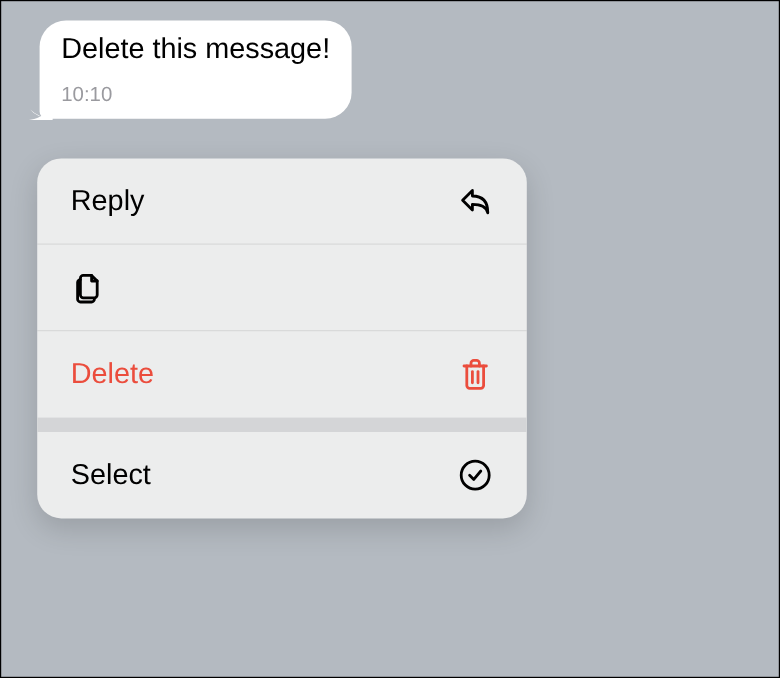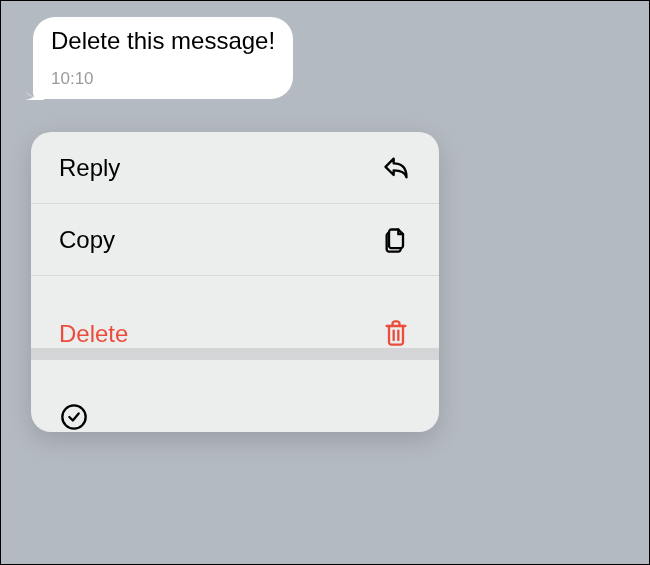--- a/index.html
+++ b/index.html
@@ -65,21 +65,21 @@
     }
     .menu-item {
       display: flex;
       align-items: center;
       justify-content: space-between;
       padding: 0 28px;
       height: 72px;
       border-bottom: 1px solid rgba(0,0,0,0.08);
       cursor: pointer;
     }
-    .menu-item.no-border { border-bottom: none; align-items: flex-end; }
+    .menu-item.no-border { border-bottom: none; }
     .menu-label {
       font-size: 24px;
       color: #000;
       font-weight: 400;
     }
     .menu-item.destructive .menu-label { color: #eb4d3d; }
     .menu-icon { width: 30px; height: 30px; display: flex; align-items: center; justify-content: center; }
     .menu-icon svg { width: 28px; height: 28px; }
     .separator {
       height: 12px;
@@ -102,21 +102,20 @@
   <div class="menu-item">
     <span class="menu-label">Reply</span>
     <span class="menu-icon">
       <svg viewBox="0 0 24 24" fill="none" stroke="#000" stroke-width="2" stroke-linejoin="round" stroke-linecap="round">
         <path d="M10 4 L3 11 L10 18 L10 14 C16 14 20 16 21 20 C21 12 17 8 10 8 Z"></path>
       </svg>
     </span>
   </div>
 
   <div class="menu-item">
-    <span class="menu-label">Copy</span>
     <span class="menu-icon">
       <svg viewBox="0 0 24 24" fill="none" stroke="#000" stroke-width="2" stroke-linejoin="round" stroke-linecap="round">
         <path d="M8 3 L14 3 L18 7 L18 17 C18 18 17 19 16 19 L8 19 C7 19 6 18 6 17 L6 5 C6 4 7 3 8 3 Z"></path>
         <path d="M14 3 L14 7 L18 7"></path>
         <path d="M6 6 C5 6 4 7 4 8 L4 20 C4 21 5 22 6 22 L14 22 C15 22 16 21 16 20"></path>
       </svg>
     </span>
   </div>
 
 
@@ -130,20 +129,21 @@
         <path d="M6 6 L6 20 C6 21 7 22 8 22 L16 22 C17 22 18 21 18 20 L18 6"></path>
         <line x1="10" y1="10" x2="10" y2="18"></line>
         <line x1="14" y1="10" x2="14" y2="18"></line>
       </svg>
     </span>
   </div>
 
   <div class="separator"></div>
 
   <div class="menu-item no-border">
+    <span class="menu-label">Select</span>
     <span class="menu-icon">
       <svg viewBox="0 0 24 24" fill="none" stroke="#000" stroke-width="2" stroke-linejoin="round" stroke-linecap="round">
         <circle cx="12" cy="12" r="10"></circle>
         <path d="M8 12 L11 15 L16 9"></path>
       </svg>
     </span>
   </div>
 
 </div>
 

